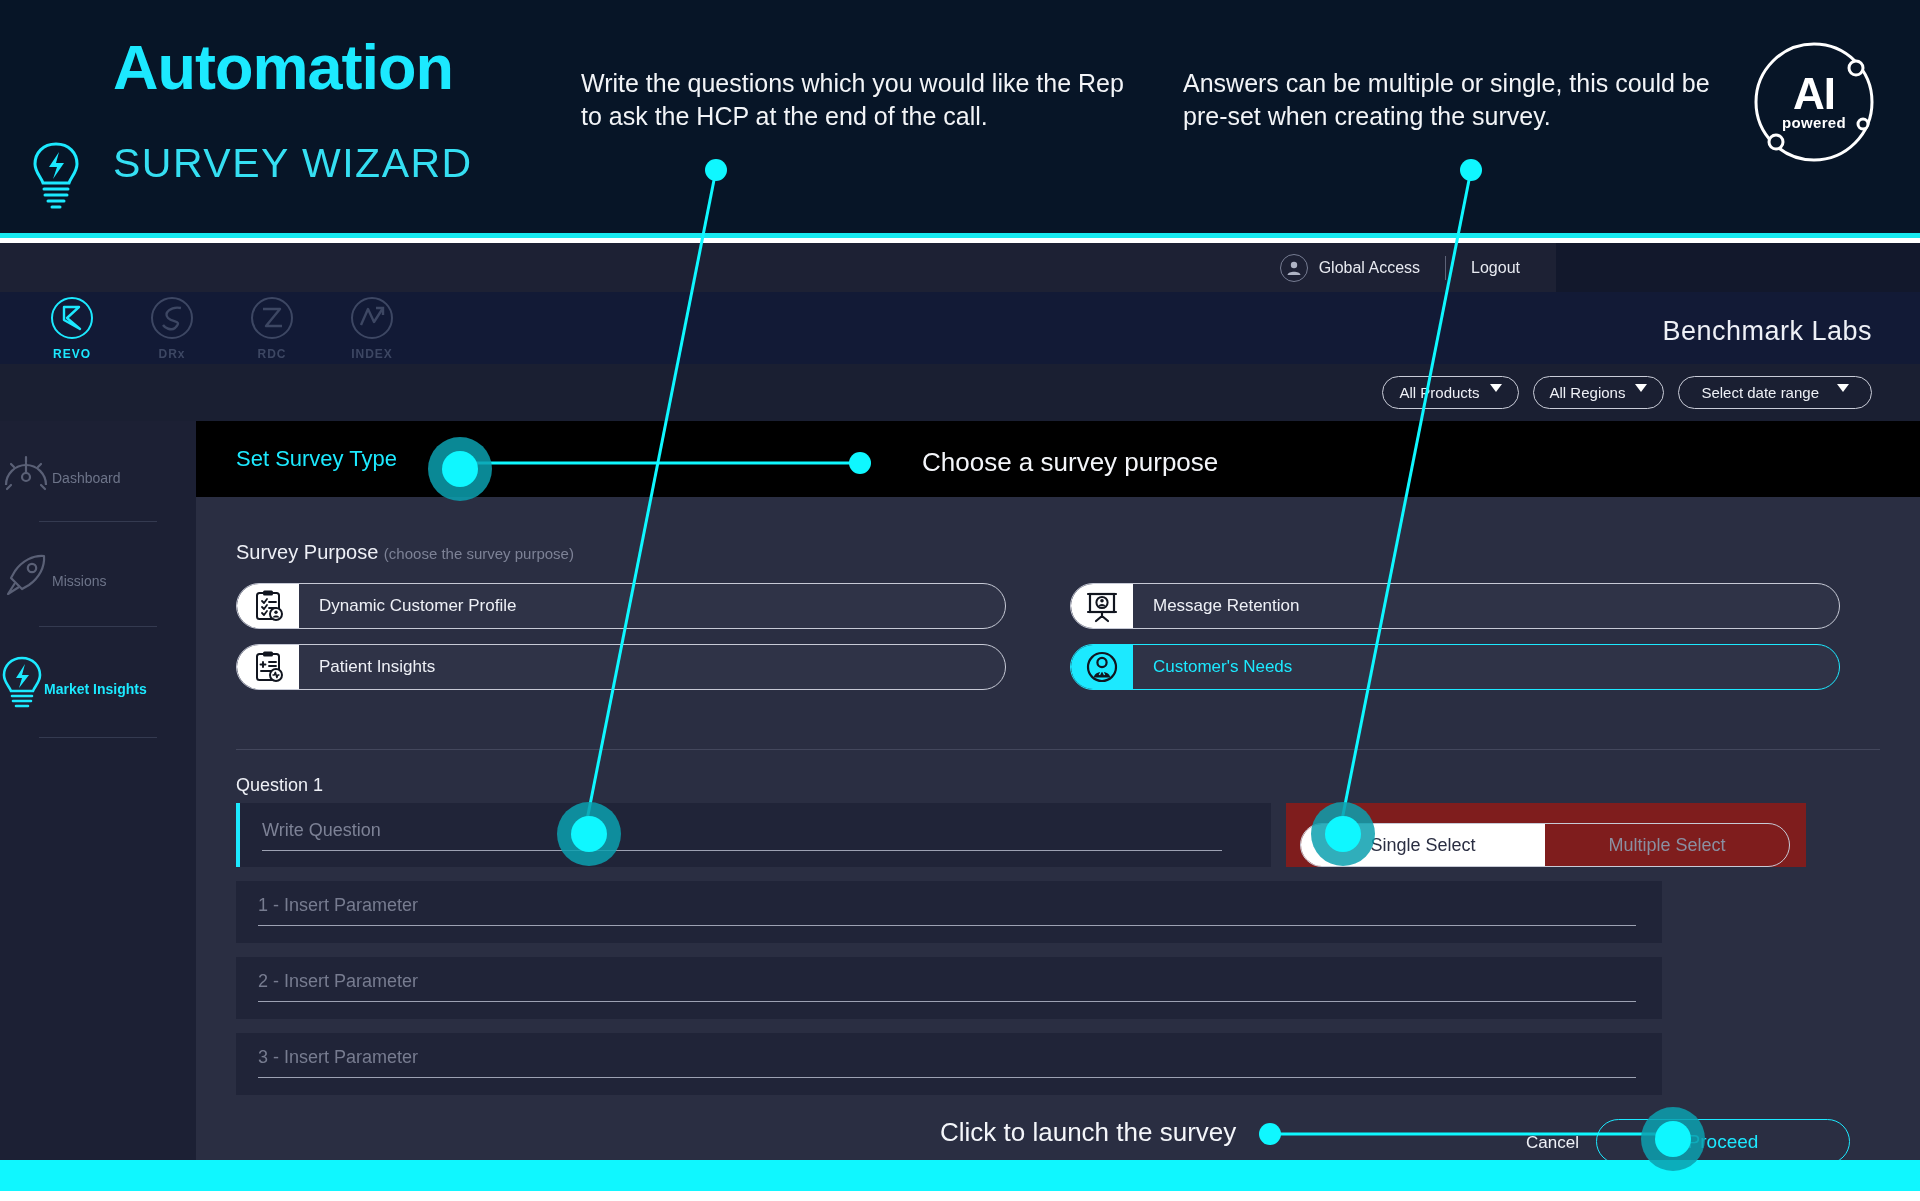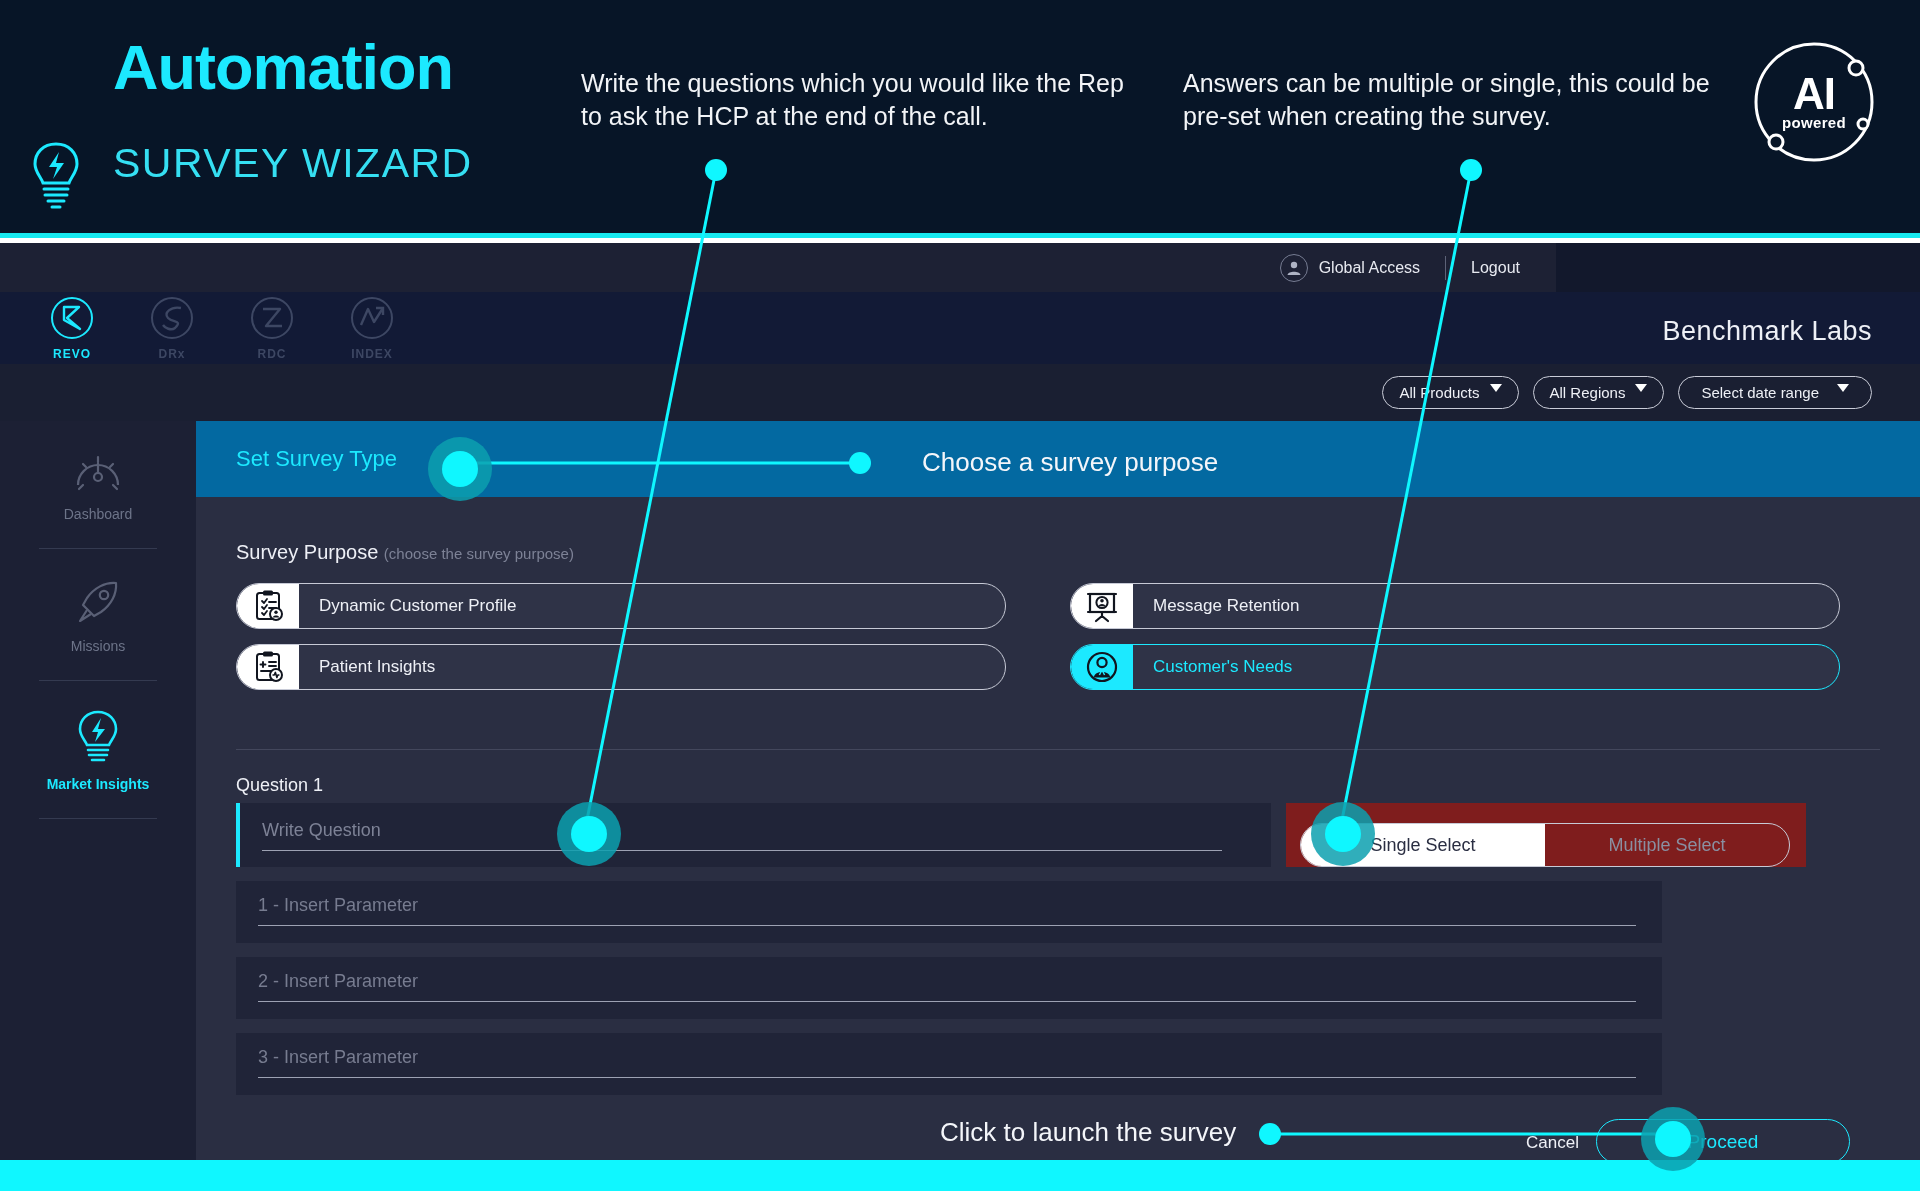--- a/index.html
+++ b/index.html
@@ -74,30 +74,30 @@
     border:1px solid #c9ccd8; border-radius:20px; color:#eef0f6;
     font-size:15px; padding:7px 16px; display:flex; align-items:flex-start; gap:10px;
     background:transparent; white-space:nowrap;
   }
   .caret { width:0; height:0; border-left:6px solid transparent; border-right:6px solid transparent; border-top:8px solid #fff; }
 
   
   .sidebar {
     position:absolute; left:0; top:178px; width:196px; height:739px; background:#1c2034;
   }
-  .sideitem { width:100%; padding-top:28px; display:flex; flex-direction:column; align-items:center; }
+  .sideitem { width:100%; padding-top:28px; display:flex; flex-direction:row; align-items:center; }
   .sideitem .slabel { font-size:14px; margin-top:11px; }
   .sideitem.dim .slabel { color:#6d7489; }
   .sideitem.active .slabel { color:#1ce9ff; font-weight:bold; }
   .sidesep { width:118px; height:1px; background:#343a50; margin:26px auto 0 auto; }
 
   
   .content { position:absolute; left:196px; top:178px; width:1724px; height:739px; background:#161b2e; }
   .wizbar {
-    position:absolute; left:0; top:0; width:1724px; height:76px; background:#0369a1;
+    position:absolute; left:0; top:0; width:1724px; height:76px; background:#000000;
     display:flex; align-items:center;
   }
   .wiz-title { margin-left:40px; color:#1ce9ff; font-size:22px; }
 
   .panel { position:absolute; left:0; top:76px; width:1724px; height:663px; background:#2a2e42; }
 
   .sec-head { position:absolute; left:40px; top:44px; font-size:20px; color:#eef0f6; }
   .sec-head .hint { color:#7d8296; font-size:15px; }
 
   .opt {

